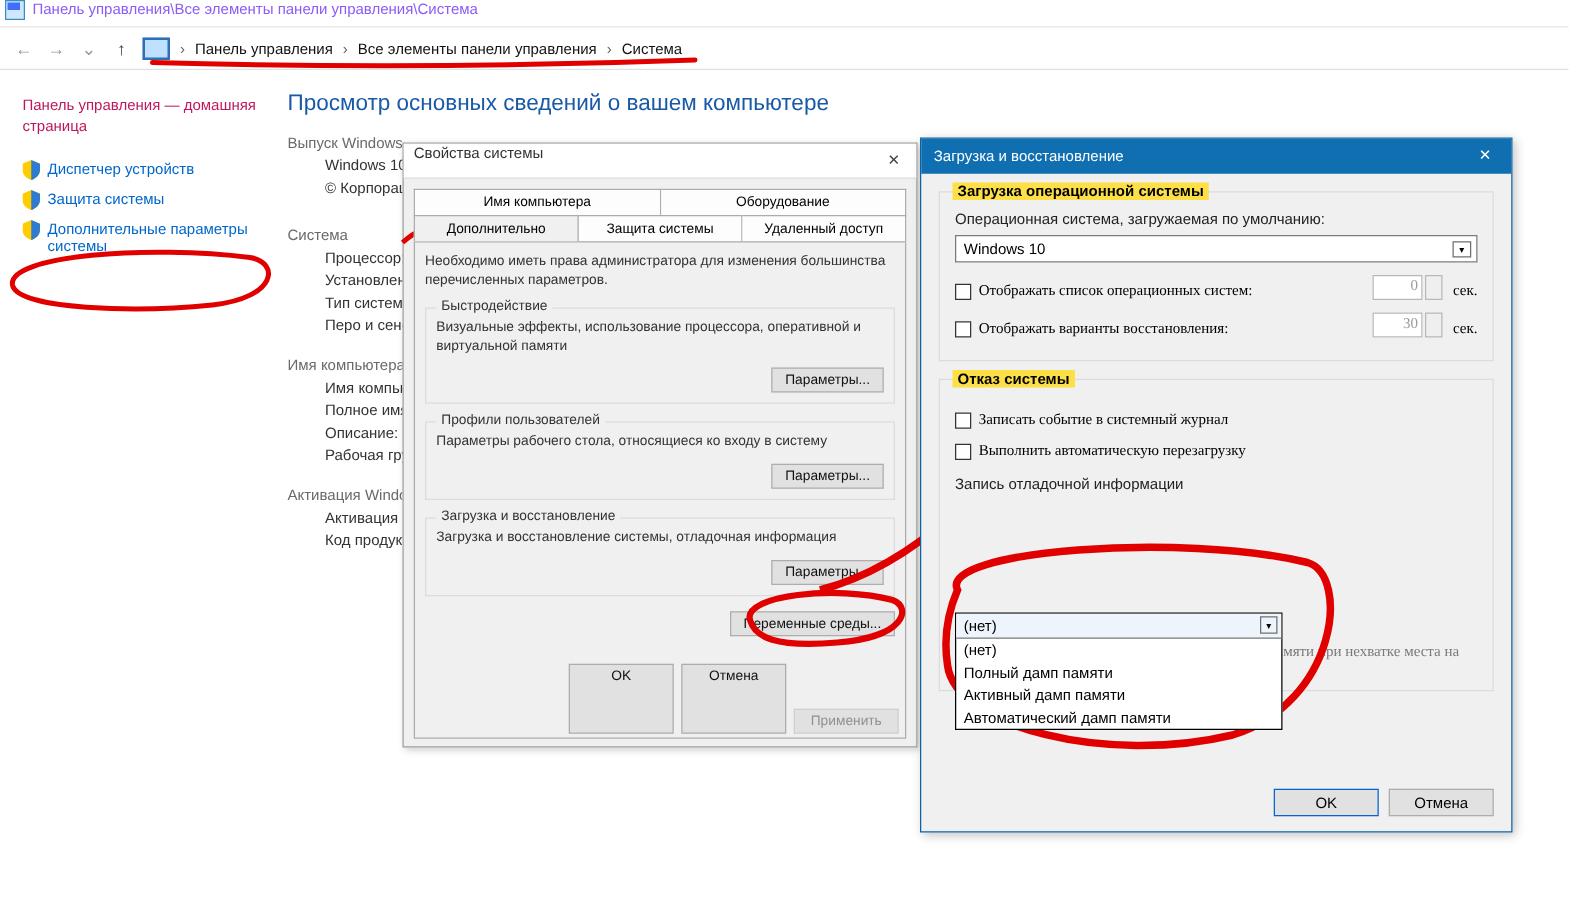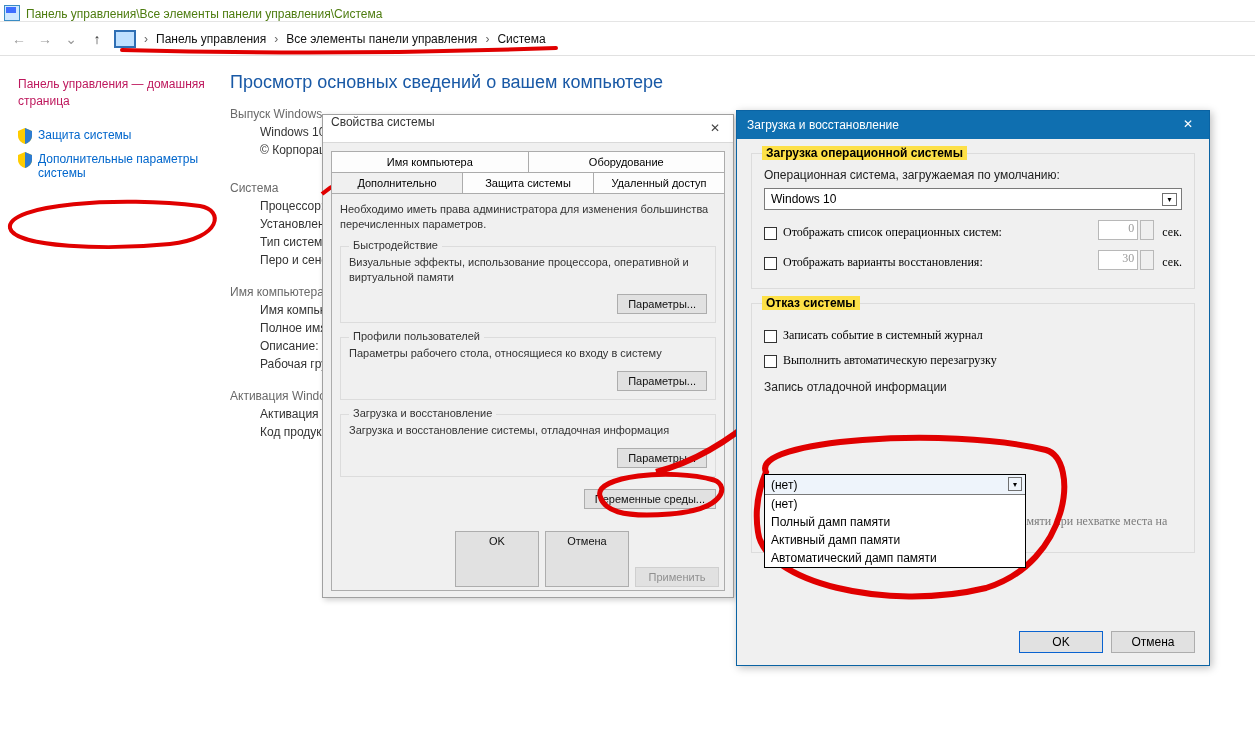--- a/index.html
+++ b/index.html
@@ -1,20 +1,20 @@
 <!DOCTYPE html>
 <html><head>
 <meta charset="utf-8">
 <style>
   html,body{margin:0;padding:0;font-family:"Segoe UI",Tahoma,sans-serif;font-size:12px;color:#000;background:#fff;}
   *{box-sizing:border-box;}
   .root{width:1255px;height:737px;position:relative;overflow:hidden;}
 
   
-  .titlebar{position:absolute;left:0;top:0;right:0;height:22px;background:#fff;display:flex;align-items:flex-end;padding-left:4px;border-bottom:1px solid #e5e5e5;color:#4d7c0f;}
+  .titlebar{position:absolute;left:0;top:0;right:0;height:22px;background:#fff;display:flex;align-items:flex-start;padding-left:4px;border-bottom:1px solid #e5e5e5;color:#8b5cf6;}
   .titlebar .ico{width:16px;height:16px;border:1px solid #3a8cc4;background:#cfe8ff;margin-right:6px;position:relative;}
   .titlebar .ico::after{content:"";position:absolute;left:1px;top:1px;width:10px;height:6px;background:#3f6eff;}
 
   .addrbar{position:absolute;left:0;top:22px;right:0;height:34px;display:flex;align-items:center;padding:0 6px;border-bottom:1px solid #e1e1e1;}
   .navbtn{width:26px;height:26px;display:flex;align-items:center;justify-content:center;color:#9a9a9a;font-size:14px;}
   .navbtn.enabled{color:#333;}
   .monitor-ico{width:22px;height:18px;border:2px solid #2f6fb4;background:#bfe0ff;margin:0 4px;}
   .crumb{color:#111;padding:2px 4px;}
   .crumb-sep{color:#666;padding:0 4px;}
 
@@ -58,21 +58,21 @@
   .dlg2-body{padding:14px;}
   .d2-grp{border:1px solid #dcdcdc;padding:14px 12px 18px 12px;margin-bottom:14px;position:relative;}
   .d2-grp-label{position:absolute;top:-8px;left:10px;background:#fde047;padding:0 4px;font-weight:bold;}
   .field-label{font-size:12px;color:#222;margin-bottom:6px;}
   .select{background:#fff;border:1px solid #7a7a7a;height:22px;display:flex;align-items:center;padding:0 6px;position:relative;}
   .select .caret{position:absolute;right:4px;top:4px;border:1px solid #707070;width:15px;height:13px;display:flex;align-items:center;justify-content:center;font-size:8px;}
   .chk-row{display:flex;align-items:flex-end;margin-top:10px;font-family:Liberation Serif, serif;}
   .chk{width:13px;height:13px;border:1px solid #333;background:#fff;margin-right:6px;}
   .num-inp{width:40px;height:20px;border:1px solid #b8b8b8;background:#fff;margin:0 2px;text-align:right;padding:0 3px;color:#9a9a9a;display:inline-block;}
   .spin{width:14px;height:20px;border:1px solid #b8b8b8;background:#efefef;display:inline-block;}
-  .dropdown{position:absolute;left:764px;top:474px;width:262px;border:1px solid #000;background:#fff;z-index:10;}
+  .dropdown{position:absolute;left:764px;top:490px;width:262px;border:1px solid #000;background:#fff;z-index:10;}
   .dropdown .sel-closed{height:20px;border-bottom:1px solid #7a7a7a;display:flex;align-items:center;padding:0 6px;background:#eef4fb;position:relative;}
   .dropdown .sel-closed .caret2{position:absolute;right:3px;top:2px;width:14px;height:14px;border:1px solid #707070;display:flex;align-items:center;justify-content:center;font-size:8px;}
   .dropdown .opt{padding:2px 6px;font-size:12px;}
   .dropdown .opt.sel{background:#0a63d0;color:#fff;}
   .dlg2-buttons{position:absolute;right:14px;bottom:12px;display:flex;gap:8px;}
   .btn2{border:1px solid #0a63d0;background:#e1e1e1;padding:3px 0;width:84px;text-align:center;}
   .btn3{border:1px solid #adadad;background:#e1e1e1;padding:3px 0;width:84px;text-align:center;}
 
   .muted{color:#7a7a7a;}
 </style>
@@ -100,20 +100,27 @@
 </div>
 
 <svg class="red-stroke" style="left:120px;top:42px;width:440px;height:20px">
   <path d="M2 8 Q 220 14 436 6" stroke="#e00000" stroke-width="4" fill="none" stroke-linecap="round"></path>
 </svg>
 
 <div class="content">
 
   <div class="sidebar">
     <a class="side-home">Панель управления — домашняя страница</a>
+    <a class="side-link">
+      <svg class="shield" viewBox="0 0 14 16">
+            <path d="M7 0 L14 3 V8 C14 12 10.5 15 7 16 C3.5 15 0 12 0 8 V3 Z" fill="#ffcc00"></path>
+            <path d="M7 0 L14 3 V8 C14 12 10.5 15 7 16 V0 Z" fill="#2d7cd1"></path>
+          </svg>
+      <span>Диспетчер устройств</span>
+    </a>
     <a class="side-link">
       <svg class="shield" viewBox="0 0 14 16">
             <path d="M7 0 L14 3 V8 C14 12 10.5 15 7 16 C3.5 15 0 12 0 8 V3 Z" fill="#ffcc00"></path>
             <path d="M7 0 L14 3 V8 C14 12 10.5 15 7 16 V0 Z" fill="#2d7cd1"></path>
           </svg>
       <span>Защита системы</span>
     </a>
     <a class="side-link">
       <svg class="shield" viewBox="0 0 14 16">
             <path d="M7 0 L14 3 V8 C14 12 10.5 15 7 16 C3.5 15 0 12 0 8 V3 Z" fill="#ffcc00"></path>

